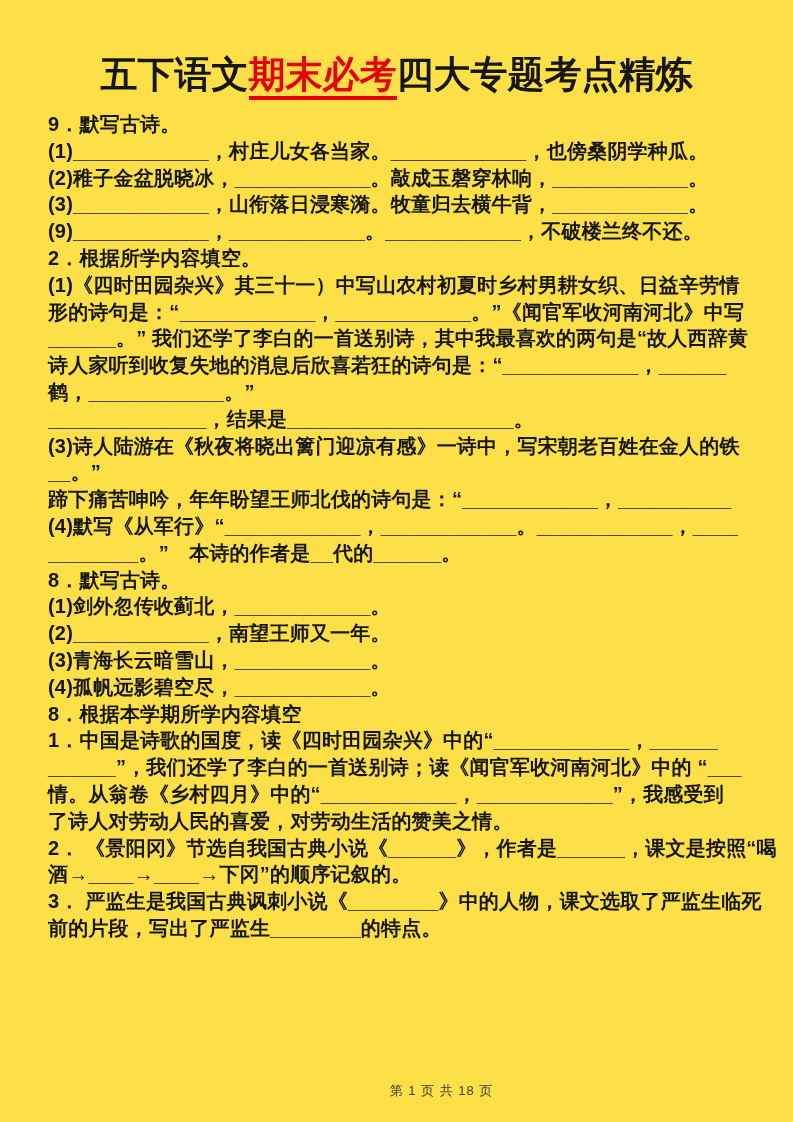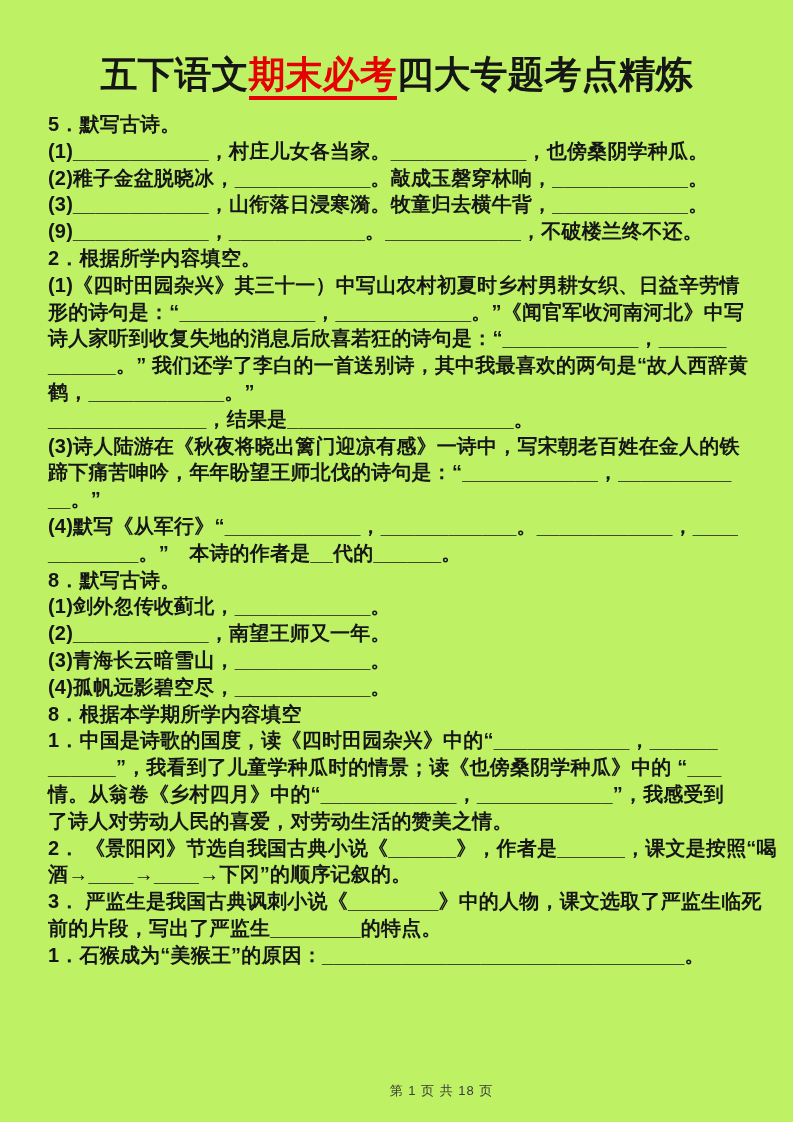--- a/index.html
+++ b/index.html
@@ -5,21 +5,21 @@
   html, body {
     margin: 0;
     padding: 0;
     background: #ffffff;
     overflow: hidden;
   }
   .page {
     position: relative;
     width: 793px;
     height: 1122px;
-    background: #bef264;
+    background: #fde047;
     color: #161616;
     font-family: "Liberation Sans", "DejaVu Sans", sans-serif;
     overflow: hidden;
   }
   .doc-title {
     margin: 0;
     padding-top: 50px;
     text-align: center;
     font-size: 37px;
     line-height: 50px;
@@ -65,49 +65,48 @@
 </style>
 </head>
 <body>
 
 <div class="page">
 
   <h1 class="doc-title"><span>五下语文</span><span class="hl" style="color: rgb(230, 0, 0);">期末必考</span><span>四大专题考点精炼</span></h1>
 
 
   <div class="doc-body">
-    <div class="line">5．默写古诗。</div>
+    <div class="line">9．默写古诗。</div>
     <div class="line">(1)____________，村庄儿女各当家。____________，也傍桑阴学种瓜。</div>
     <div class="line">(2)稚子金盆脱晓冰，____________。敲成玉磬穿林响，____________。</div>
     <div class="line">(3)____________，山衔落日浸寒漪。牧童归去横牛背，____________。</div>
     <div class="line">(9)____________，____________。____________，不破楼兰终不还。</div>
     <div class="line">2．根据所学内容填空。</div>
     <div class="line">(1)《四时田园杂兴》其三十一）中写山农村初夏时乡村男耕女织、日益辛劳情</div>
     <div class="line">形的诗句是：“____________，____________。”《闻官军收河南河北》中写</div>
+    <div class="line">______。” 我们还学了李白的一首送别诗，其中我最喜欢的两句是“故人西辞黄</div>
     <div class="line">诗人家听到收复失地的消息后欣喜若狂的诗句是：“____________，______</div>
-    <div class="line">______。” 我们还学了李白的一首送别诗，其中我最喜欢的两句是“故人西辞黄</div>
     <div class="line">鹤，____________。”</div>
     <div class="line">______________，结果是____________________。</div>
     <div class="line">(3)诗人陆游在《秋夜将晓出篱门迎凉有感》一诗中，写宋朝老百姓在金人的铁</div>
+    <div class="line">__。”</div>
     <div class="line">蹄下痛苦呻吟，年年盼望王师北伐的诗句是：“____________，__________</div>
-    <div class="line">__。”</div>
     <div class="line">(4)默写《从军行》“____________，____________。____________，____</div>
     <div class="line">________。”　本诗的作者是__代的______。</div>
     <div class="line">8．默写古诗。</div>
     <div class="line">(1)剑外忽传收蓟北，____________。</div>
     <div class="line">(2)____________，南望王师又一年。</div>
     <div class="line">(3)青海长云暗雪山，____________。</div>
     <div class="line">(4)孤帆远影碧空尽，____________。</div>
     <div class="line">8．根据本学期所学内容填空</div>
     <div class="line">1．中国是诗歌的国度，读《四时田园杂兴》中的“____________，______</div>
-    <div class="line">______”，我看到了儿童学种瓜时的情景；读《也傍桑阴学种瓜》中的 “___</div>
+    <div class="line">______”，我们还学了李白的一首送别诗；读《闻官军收河南河北》中的 “___</div>
     <div class="line">情。从翁卷《乡村四月》中的“____________，____________”，我感受到</div>
     <div class="line">了诗人对劳动人民的喜爱，对劳动生活的赞美之情。</div>
     <div class="line">2． 《景阳冈》节选自我国古典小说《______》，作者是______，课文是按照“喝</div>
     <div class="line">酒→____→____→下冈”的顺序记叙的。</div>
     <div class="line">3． 严监生是我国古典讽刺小说《________》中的人物，课文选取了严监生临死</div>
     <div class="line">前的片段，写出了严监生________的特点。</div>
-    <div class="line">1．石猴成为“美猴王”的原因：________________________________。</div>
   </div>
 
   <div class="footer">第 1 页 共 18 页</div>
 
 </div>
 
 </body></html>

